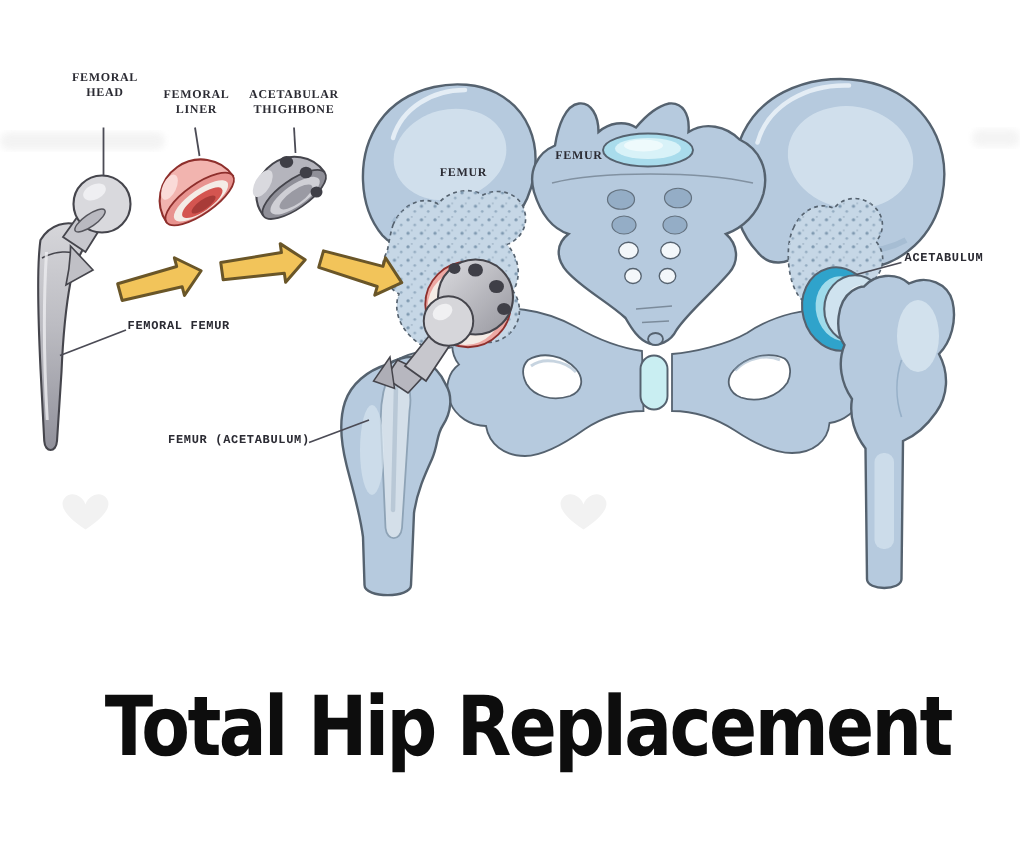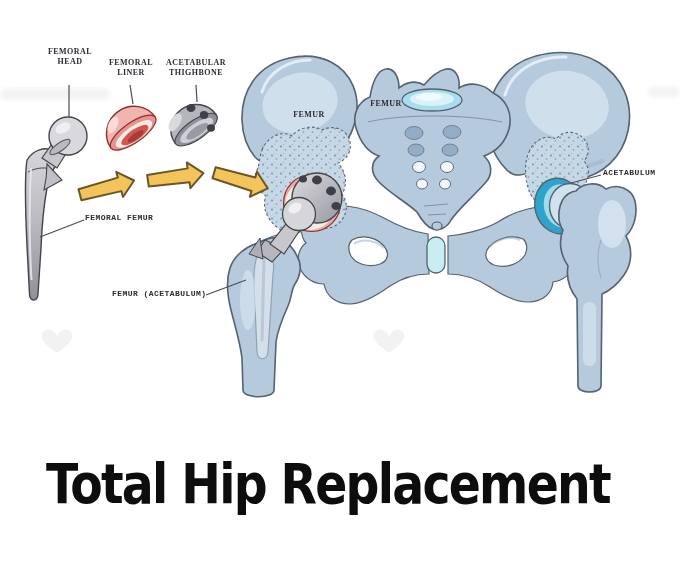--- a/index.html
+++ b/index.html
@@ -2,21 +2,21 @@
 <html style="--bone: #b6cade; --bone-highlight: #dbe8f2; --bone-shadow: #8fa9c2; --bone-outline: #55626f; --graft-fill: #c6d7e6; --implant-metal: #cdcdd2; --implant-metal-dark: #8f8f98; --implant-outline: #45454c; --liner-pink: #f2b4af; --liner-red: #d45550; --liner-cream: #f4ece6; --acetabulum-teal: #2fa3cb; --acetabulum-teal-light: #d8f3f9; --disc-cyan: #a9dcec; --symphysis-cyan: #c9eef2; --arrow-yellow: #f2c45a; --arrow-outline: #6a5628; --label-text: #2b2b33; --title-text: #0d0d0d;"><head>
 <meta charset="utf-8">
 <style>
   html,body{margin:0;padding:0;background:#ffffff;}
   .stage{position:relative;width:680px;height:570px;background:#fff;overflow:hidden;
          font-family:"Liberation Sans",sans-serif;}
   .stage svg{position:absolute;left:0;top:0;}
   .lbl{position:absolute;font-family:"Liberation Serif",serif;font-weight:700;font-size:8px;
        line-height:1.3;letter-spacing:.45px;color:var(--label-text,#2b2b33);text-align:center;}
   .lbl.left{text-align:left;white-space:nowrap;font-family:Liberation Mono, monospace;}
-  .title{position:absolute;top:452px;left:0;width:680px;text-align:left;}
+  .title{position:absolute;top:452px;left:0;width:680px;text-align:right;}
   .title span{display:inline-block;font-family:"DejaVu Sans",sans-serif;font-weight:700;
        font-size:55px;letter-spacing:-2px;color:var(--title-text,#0d0d0d);
        transform:scaleX(.86);transform-origin:center;white-space:nowrap;}
   .bone{fill:var(--bone,#b6cade);stroke:var(--bone-outline,#55626f);stroke-width:1.6;}
   .bone2{fill:var(--bone,#b6cade);stroke:var(--bone-outline,#55626f);stroke-width:1.2;}
   .graft{fill:var(--graft-fill,#c6d7e6);stroke:var(--bone-outline,#55626f);stroke-width:1.1;
          stroke-dasharray:2.6 2.4;}
   .leader{stroke:#4b4b55;stroke-width:1.2;fill:none;}
   .metal{stroke:var(--implant-outline,#45454c);}
 </style>

